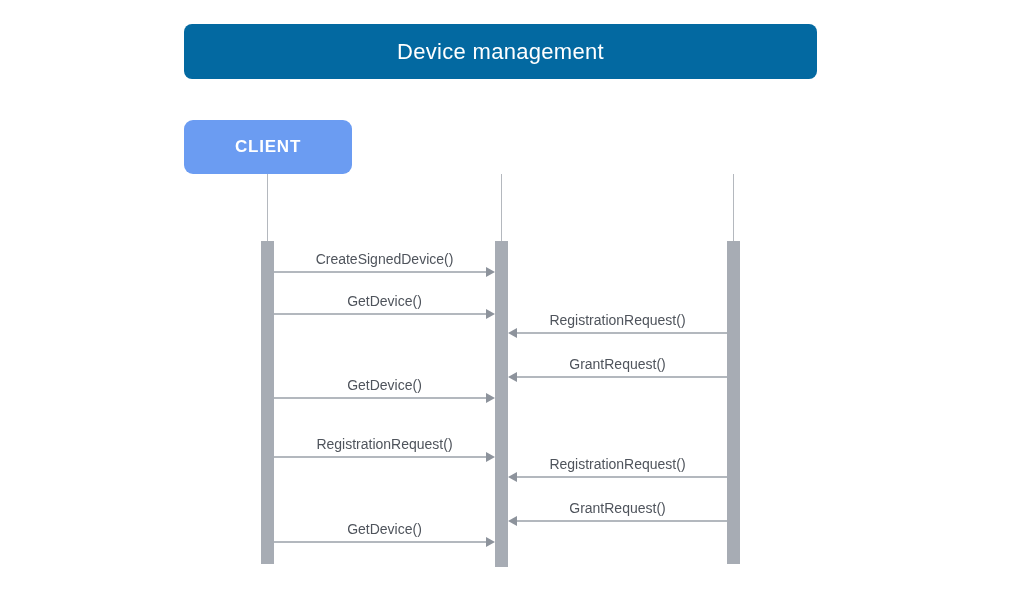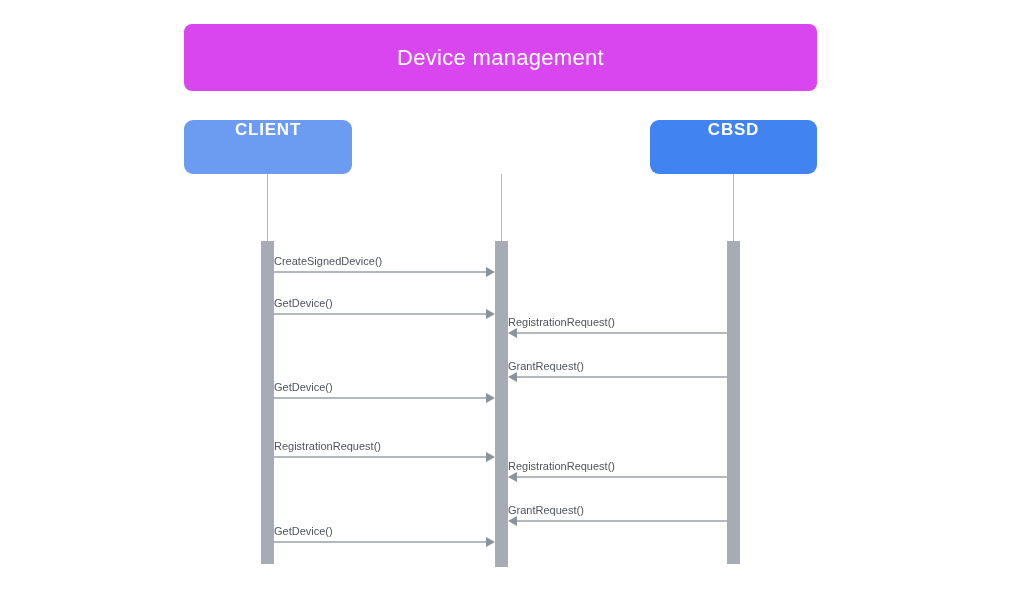--- a/index.html
+++ b/index.html
@@ -12,37 +12,37 @@
     position: relative;
     width: 1024px;
     height: 600px;
     background: #ffffff;
     overflow: hidden;
   }
   
   .title-bar {
     position: absolute;
     left: 184px; top: 24px;
-    width: 633px; height: 67px;
-    background: #d946ef;
+    width: 633px; height: 55px;
+    background: #0369a1;
     border-radius: 8px;
     display: flex; align-items: center; justify-content: center;
   }
   .title-bar span {
     color: #ffffff;
     font-size: 22px;
     font-weight: 500;
     letter-spacing: 0.3px;
   }
   
   .actor {
     position: absolute;
     top: 120px; height: 54px;
     border-radius: 9px;
-    display: flex; justify-content: center;
+    display: flex; align-items: center; justify-content: center;
     color: #ffffff;
     font-size: 17px;
     font-weight: bold;
     letter-spacing: 0.8px;
   }
   .actor-client { left: 184px; width: 168px; background: #6b9cf2; }
   .actor-sas    { left: 418px; width: 167px; background: #1d55b3; }
   .actor-cbsd   { left: 650px; width: 167px; background: #4283f2; }
   
   .lifeline {
@@ -65,22 +65,23 @@
   .activation-cbsd   { left: 727px; top: 241px; height: 323px; }
   
   .message {
     position: absolute;
     height: 0;
   }
   .message .msg-label {
     position: absolute;
     left: 0; right: 0;
     bottom: 5px;
+    text-align: center;
     color: #4f545c;
-    font-size: 11px;
+    font-size: 14px;
     white-space: nowrap;
   }
   .message .msg-line {
     position: absolute;
     top: -1px;
     height: 2px;
     background: #b3b8be;
   }
   .message.dir-right .msg-line { left: 0; right: 7px; }
   .message.dir-left  .msg-line { left: 7px; right: 0; }
@@ -117,23 +118,20 @@
 <body>
 
 <div class="canvas">
 
   <div class="title-bar">
     <span>Device management</span>
   </div>
 
   <div class="actor actor-client">
     <span>CLIENT</span>
-  </div>
-  <div class="actor actor-cbsd">
-    <span>CBSD</span>
   </div>
 
   <div class="lifeline lifeline-client"></div>
   <div class="lifeline lifeline-sas"></div>
   <div class="lifeline lifeline-cbsd"></div>
 
   <div class="activation activation-client"></div>
   <div class="activation activation-sas"></div>
   <div class="activation activation-cbsd"></div>
 

